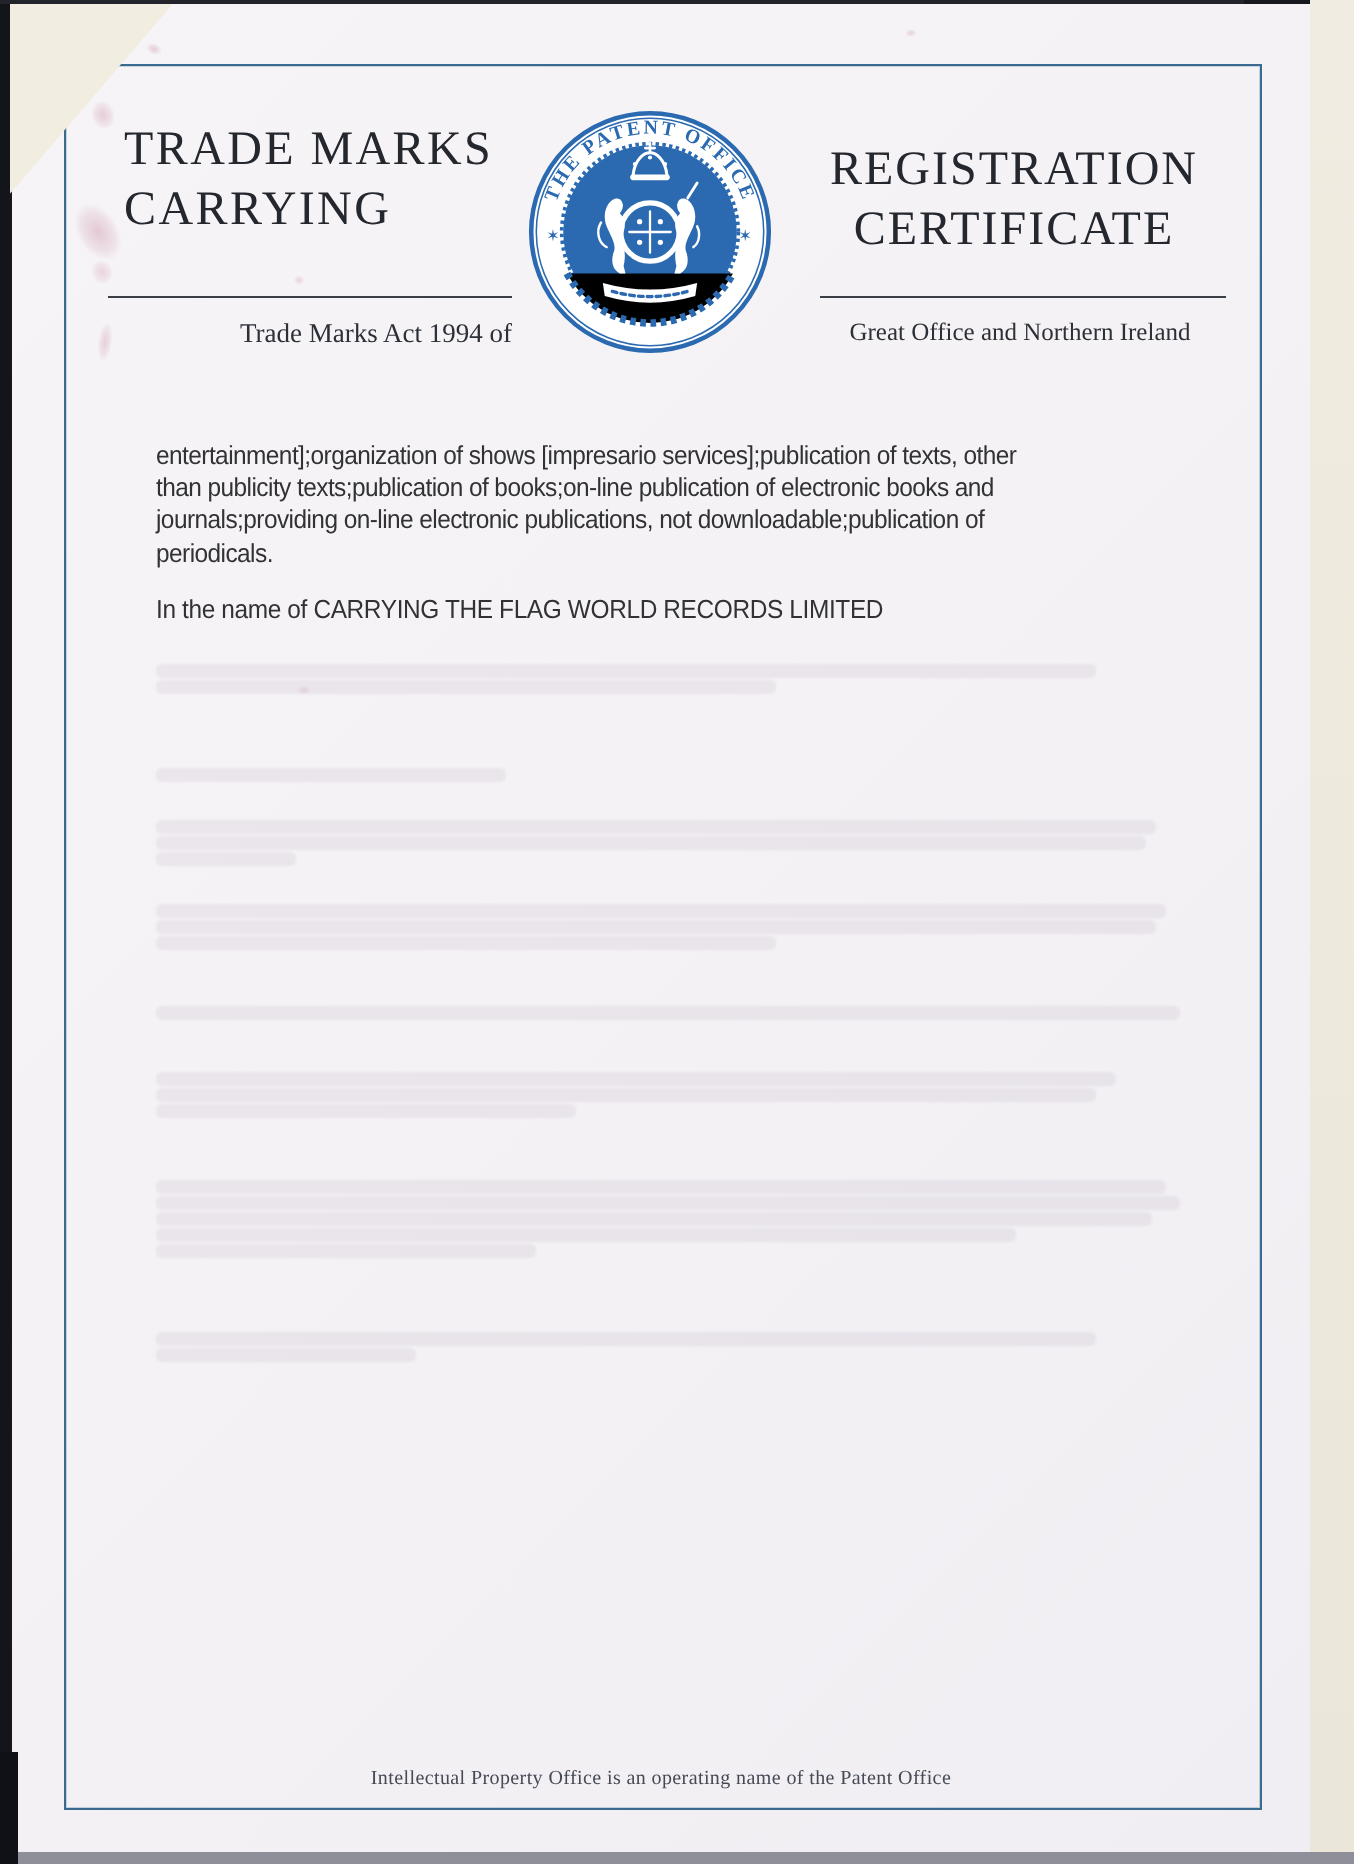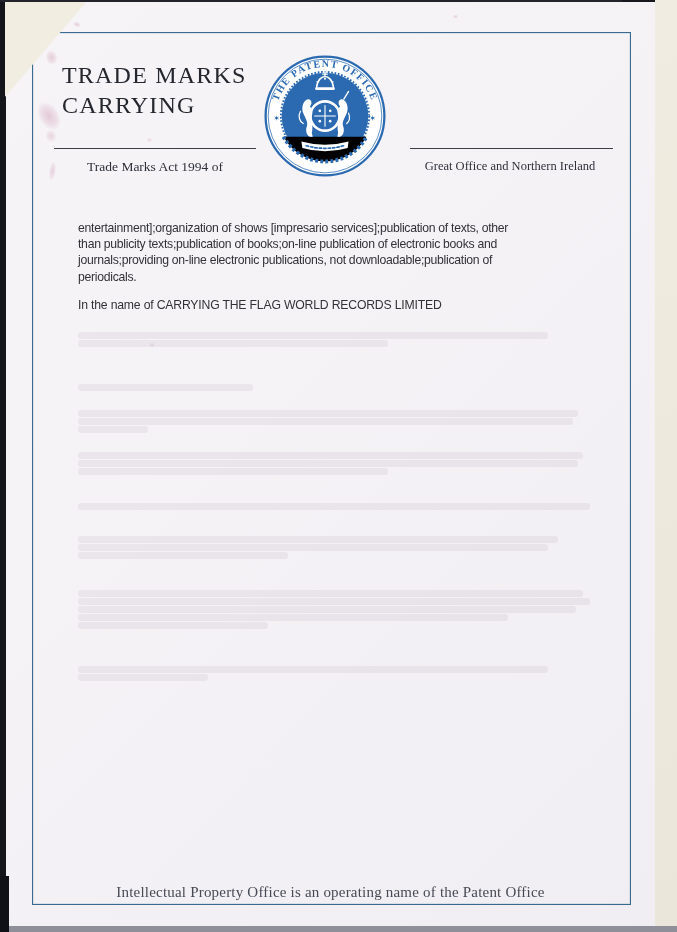--- a/index.html
+++ b/index.html
@@ -23,34 +23,34 @@
         border:1.5px solid #3a6b8e;box-shadow:inset 0 0 0 .5px rgba(58,107,142,.25);}
   
   .title{position:absolute;font-family:"Liberation Serif",serif;color:#25272e;
         font-size:24px;line-height:30px;letter-spacing:1.2px;font-weight:400;}
   .title-left{left:62px;top:60px;text-align:left;}
   .title-right{left:402px;top:70px;width:210px;text-align:center;letter-spacing:1px;}
   .rule{position:absolute;height:0;border-top:1.2px solid #3c3e46;}
   .rule-left{left:54px;top:148px;width:202px;}
   .rule-right{left:410px;top:148px;width:203px;}
   .subtitle{position:absolute;font-family:"Liberation Serif",serif;color:#2e3038;}
-  .subtitle-left{left:54px;top:159px;width:202px;text-align:center;font-size:13.5px;}
+  .subtitle-left{left:54px;top:159px;width:202px;text-align:right;font-size:13.5px;}
   .subtitle-right{left:404px;top:159px;width:212px;text-align:center;font-size:12.5px;}
   
   .seal{position:absolute;left:259px;top:50px;width:132px;height:132px;}
   
   .bodyblock{position:absolute;left:78px;top:220px;width:540px;
         font-size:13px;line-height:16.2px;color:#323236;letter-spacing:-.3px;
         transform:scaleX(.94);transform-origin:left top;}
   .nameline{position:absolute;left:78px;top:297px;width:540px;
         font-size:13px;color:#323236;letter-spacing:-.2px;
         transform:scaleX(.94);transform-origin:left top;}
   
   .footer{position:absolute;left:32px;top:884px;width:597px;text-align:center;
-        font-family:"Liberation Serif",serif;font-size:15px;color:#474a55;letter-spacing:.2px;}
+        font-family:"Liberation Serif",serif;font-size:10px;color:#474a55;letter-spacing:.2px;}
   
   .stain{position:absolute;border-radius:60% 40% 55% 45%;
         background:radial-gradient(closest-side,rgba(186,102,136,.55),rgba(198,128,156,.28) 55%,rgba(198,128,156,0) 78%);}
   .ghost{position:absolute;height:7px;border-radius:3px;background:rgba(150,120,145,.10);
         filter:blur(.6px);}
   .speck{position:absolute;width:3px;height:3px;border-radius:50%;background:rgba(90,90,100,.5);}
 </style>
 </head>
 <body>
 
@@ -60,20 +60,24 @@
 
   <div class="cert-border"></div>
 
   <div class="title title-left">
     <div>TRADE MARKS</div>
     <div>CARRYING</div>
   </div>
   <div class="rule rule-left"></div>
   <div class="subtitle subtitle-left">Trade Marks Act 1994 of</div>
 
+  <div class="title title-right">
+    <div>REGISTRATION</div>
+    <div>CERTIFICATE</div>
+  </div>
   <div class="rule rule-right"></div>
   <div class="subtitle subtitle-right">Great Office and Northern Ireland</div>
 
   <svg class="seal" viewBox="0 0 140 140">
     <circle cx="70" cy="70" r="63" fill="#ffffff" stroke="#2b6ab1" stroke-width="2.4"></circle>
     <circle cx="70" cy="70" r="60.3" fill="none" stroke="#2b6ab1" stroke-width="0.8"></circle>
 
     <circle cx="70" cy="70" r="46" fill="#2b6ab1"></circle>
     <circle cx="70" cy="70" r="46.8" fill="none" stroke="#2b6ab1" stroke-width="2" stroke-dasharray="1.8,1.8"></circle>
 

